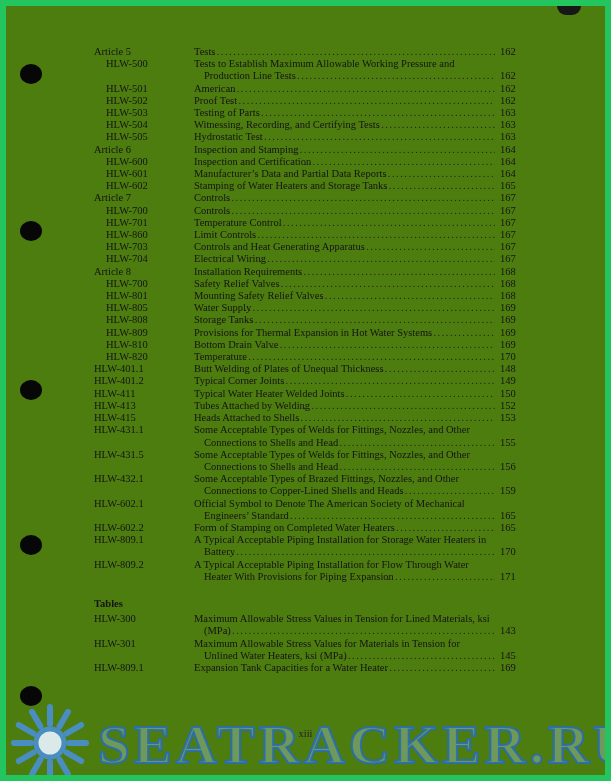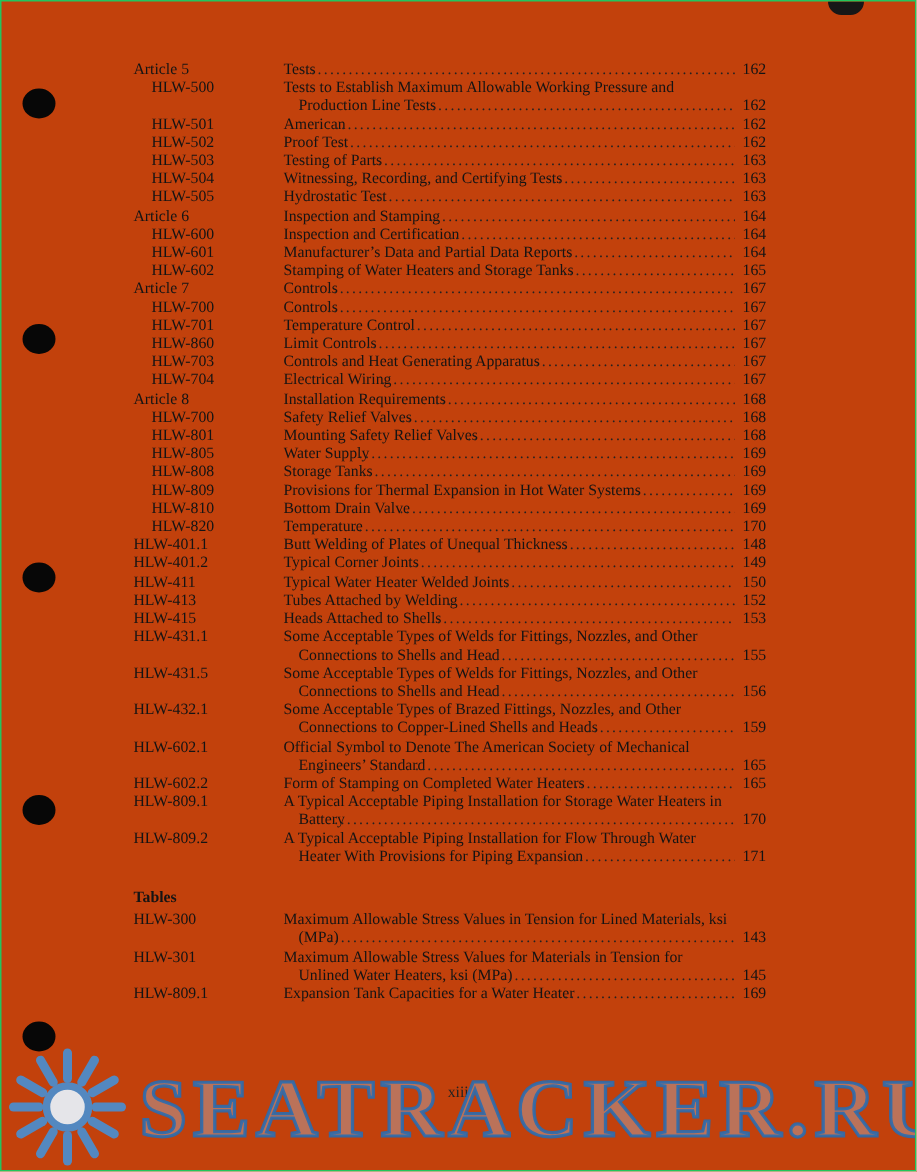--- a/index.html
+++ b/index.html
@@ -1,22 +1,22 @@
 <!DOCTYPE html>
 <html><head>
 <meta charset="utf-8">
 <style>
   * { margin: 0; padding: 0; box-sizing: border-box; }
   html, body { background: #ffffff; }
   .page {
     position: relative;
     width: 611px;
     height: 781px;
-    background: #c2410c;
-    border: 1px solid #22c55e;
+    background: #4d7c0f;
+    border: 6px solid #22c55e;
     overflow: hidden;
     font-family: "Liberation Serif", serif;
     color: #141414;
   }
   
   .hole {
     position: absolute;
     left: 14px;
     width: 22px;
     height: 20px;

